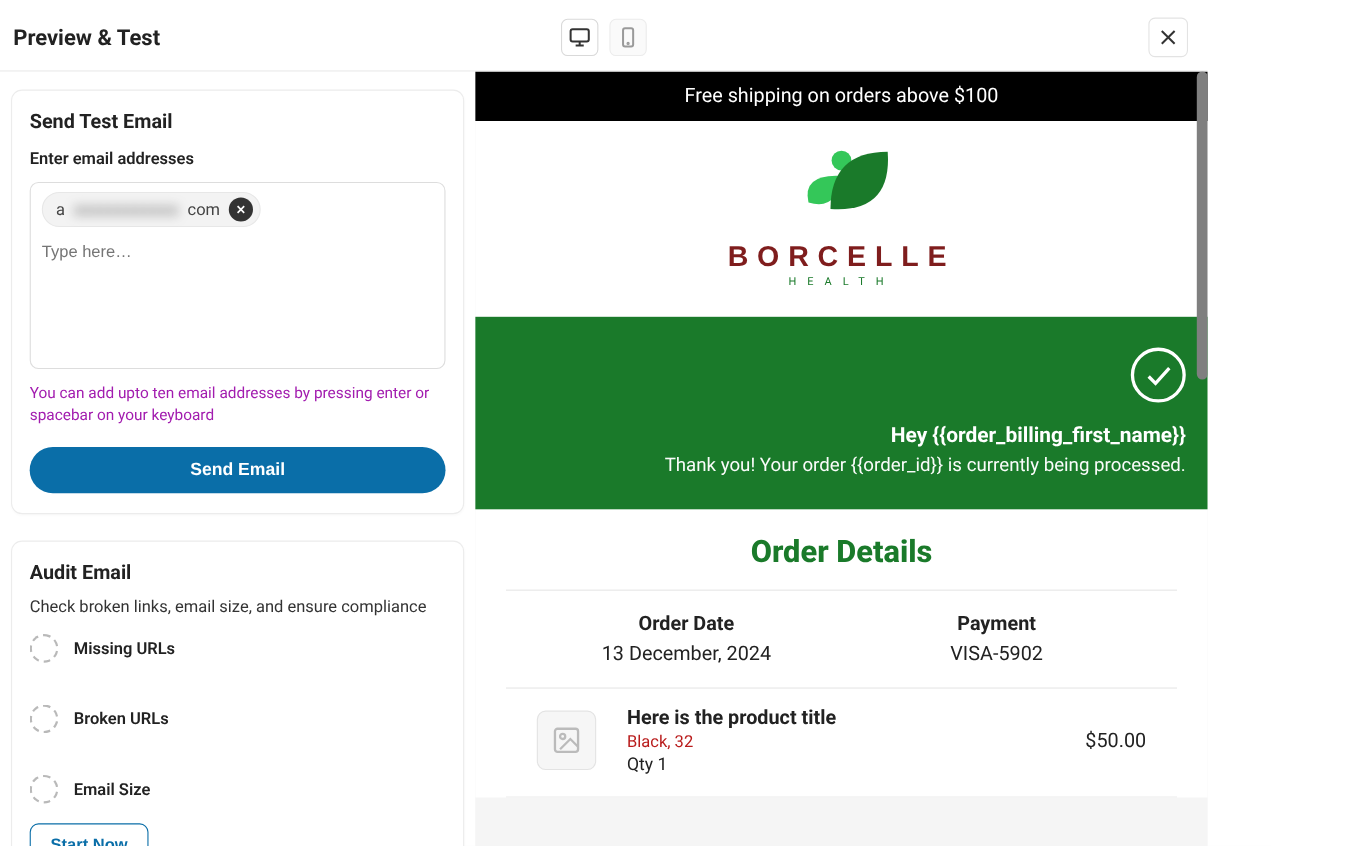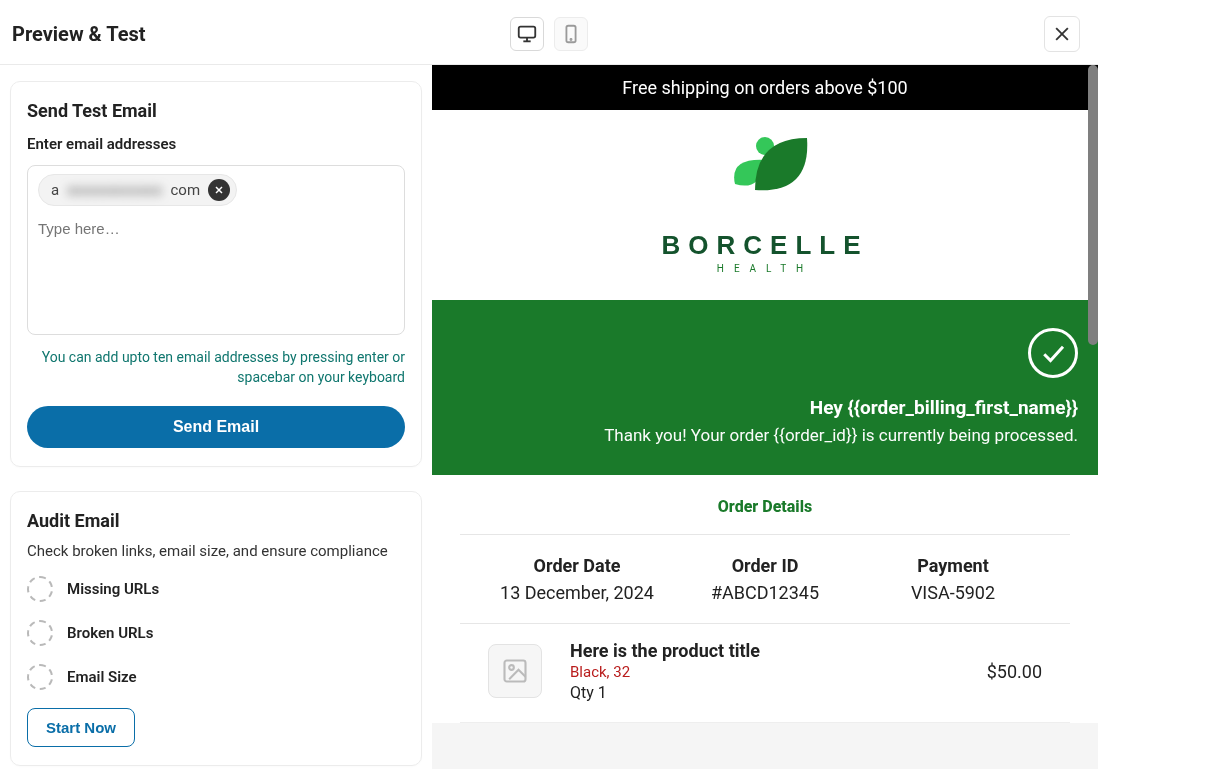--- a/index.html
+++ b/index.html
@@ -36,53 +36,53 @@
       display: inline-flex; align-items: center; background: #f3f3f3; border: 1px solid #e7e7e7;
       border-radius: 24px; padding: 4px 6px 4px 12px; font-size: 15px; color: #444; gap: 8px;
     }
     .chip .blurred { filter: blur(5px); letter-spacing: 0.5px; color: #555; }
     .chip-remove {
       width: 22px; height: 22px; border-radius: 50%; background: #333; display: flex;
       align-items: center; justify-content: center; cursor: pointer;
     }
     .chip-remove svg { width: 12px; height: 12px; }
     .type-input { border: none; outline: none; font-size: 15px; color: #888; margin-top: 14px; width: 100%; background: transparent; }
-    .hint { color: #0f766e; font-size: 14px; line-height: 1.45; margin-top: 12px; text-align: right; }
+    .hint { color: #a21caf; font-size: 14px; line-height: 1.45; margin-top: 12px; }
     .primary-btn {
       width: 100%; background: #0a6ea8; color: #fff; border: none; border-radius: 28px;
       padding: 12px 10px; font-size: 16px; font-weight: 600; margin-top: 18px; cursor: pointer;
     }
     .card .subtitle { color: #333; font-size: 15px; margin-top: -4px; margin-bottom: 14px; line-height: 1.4; }
-    .audit-list { display: flex; flex-direction: column; gap: 18px; margin-bottom: 18px; justify-content: space-between; }
+    .audit-list { display: flex; flex-direction: column; gap: 38px; margin-bottom: 18px; justify-content: space-between; }
     .audit-item { display: flex; align-items: center; gap: 14px; }
     .dashed-circle {
       width: 26px; height: 26px; border-radius: 50%;
       border: 2.5px dashed #b9b9b9; flex-shrink: 0;
     }
     .audit-label { font-size: 15px; font-weight: 600; color: #222; }
     .outline-btn {
       background: #fff; border: 1px solid #0a6ea8; color: #0a6ea8; border-radius: 8px;
       padding: 10px 18px; font-size: 15px; font-weight: 600; cursor: pointer;
     }
 
     .preview { flex: 1; background: #f5f5f5; overflow-y: auto; position: relative; }
     .preview-inner { background: #fff; margin: 0; }
     .banner { background: #000; color: #fff; text-align: center; padding: 12px 10px; font-size: 18px; }
     .brand-wrap { display: flex; align-items: center; justify-content: center; padding: 22px 10px 26px; }
     .brand { text-align: center; }
-    .brand-name { font-family: "Arial Black", Arial, sans-serif; letter-spacing: 8px; font-weight: 900; color: #14532d; font-size: 26px; margin-top: 14px; }
+    .brand-name { font-family: "Arial Black", Arial, sans-serif; letter-spacing: 8px; font-weight: 900; color: #7f1d1d; font-size: 26px; margin-top: 2px; }
     .brand-sub { letter-spacing: 10px; font-size: 10px; color: #1a7a2a; margin-top: 2px; }
     .order-hero { background: #1a7a2a; color: #fff; text-align: right; padding: 28px 20px 30px; }
     .check-circle {
       width: 50px; height: 50px; border: 3px solid #fff; border-radius: 50%; display: inline-flex;
       align-items: center; justify-content: center; margin-bottom: 18px;
     }
     .hero-line1 { font-size: 19px; font-weight: 700; margin-bottom: 6px; }
     .hero-line2 { font-size: 17px; opacity: 0.98; }
-    .details-title { color: #1a7a2a; font-size: 16px; font-weight: 800; text-align: center; padding: 22px 10px 18px; }
+    .details-title { color: #1a7a2a; font-size: 28px; font-weight: 800; text-align: center; padding: 22px 10px 18px; }
     .details-grid { display: flex; border-top: 1px solid #e6e6e6; border-bottom: 1px solid #e6e6e6; padding: 20px 28px; margin: 0 28px; gap: 10px; }
     .details-col { flex: 1; text-align: center; }
     .details-col .dl-label { font-weight: 700; font-size: 18px; margin-bottom: 6px; }
     .details-col .dl-value { font-size: 18px; color: #222; }
     .product-row { display: flex; align-items: center; gap: 28px; padding: 16px 28px 20px; margin: 0 28px; border-bottom: 1px solid #eee; }
     .product-img { width: 54px; height: 54px; border: 1px solid #e3e3e3; border-radius: 8px; background: #f6f6f6; display: flex; align-items: center; justify-content: center; }
     .product-info { flex: 1; }
     .product-title { font-weight: 700; font-size: 18px; }
     .product-variant { color: #b91c1c; font-size: 15px; margin-top: 2px; }
     .product-qty { font-size: 16px; margin-top: 2px; }
@@ -197,24 +197,20 @@
         </div>
 
         <div class="details-title">Order Details</div>
 
         <div class="details-grid">
           <div class="details-col">
             <div class="dl-label">Order Date</div>
             <div class="dl-value">13 December, 2024</div>
           </div>
           <div class="details-col">
-            <div class="dl-label">Order ID</div>
-            <div class="dl-value">#ABCD12345</div>
-          </div>
-          <div class="details-col">
             <div class="dl-label">Payment</div>
             <div class="dl-value">VISA-5902</div>
           </div>
         </div>
 
         <div class="product-row">
           <div class="product-img">
             <svg width="28" height="28" viewBox="0 0 24 24" fill="none" stroke="#bbb" stroke-width="1.8">
               <rect x="3" y="3" width="18" height="18" rx="2"></rect>
               <circle cx="9" cy="9" r="2"></circle>

